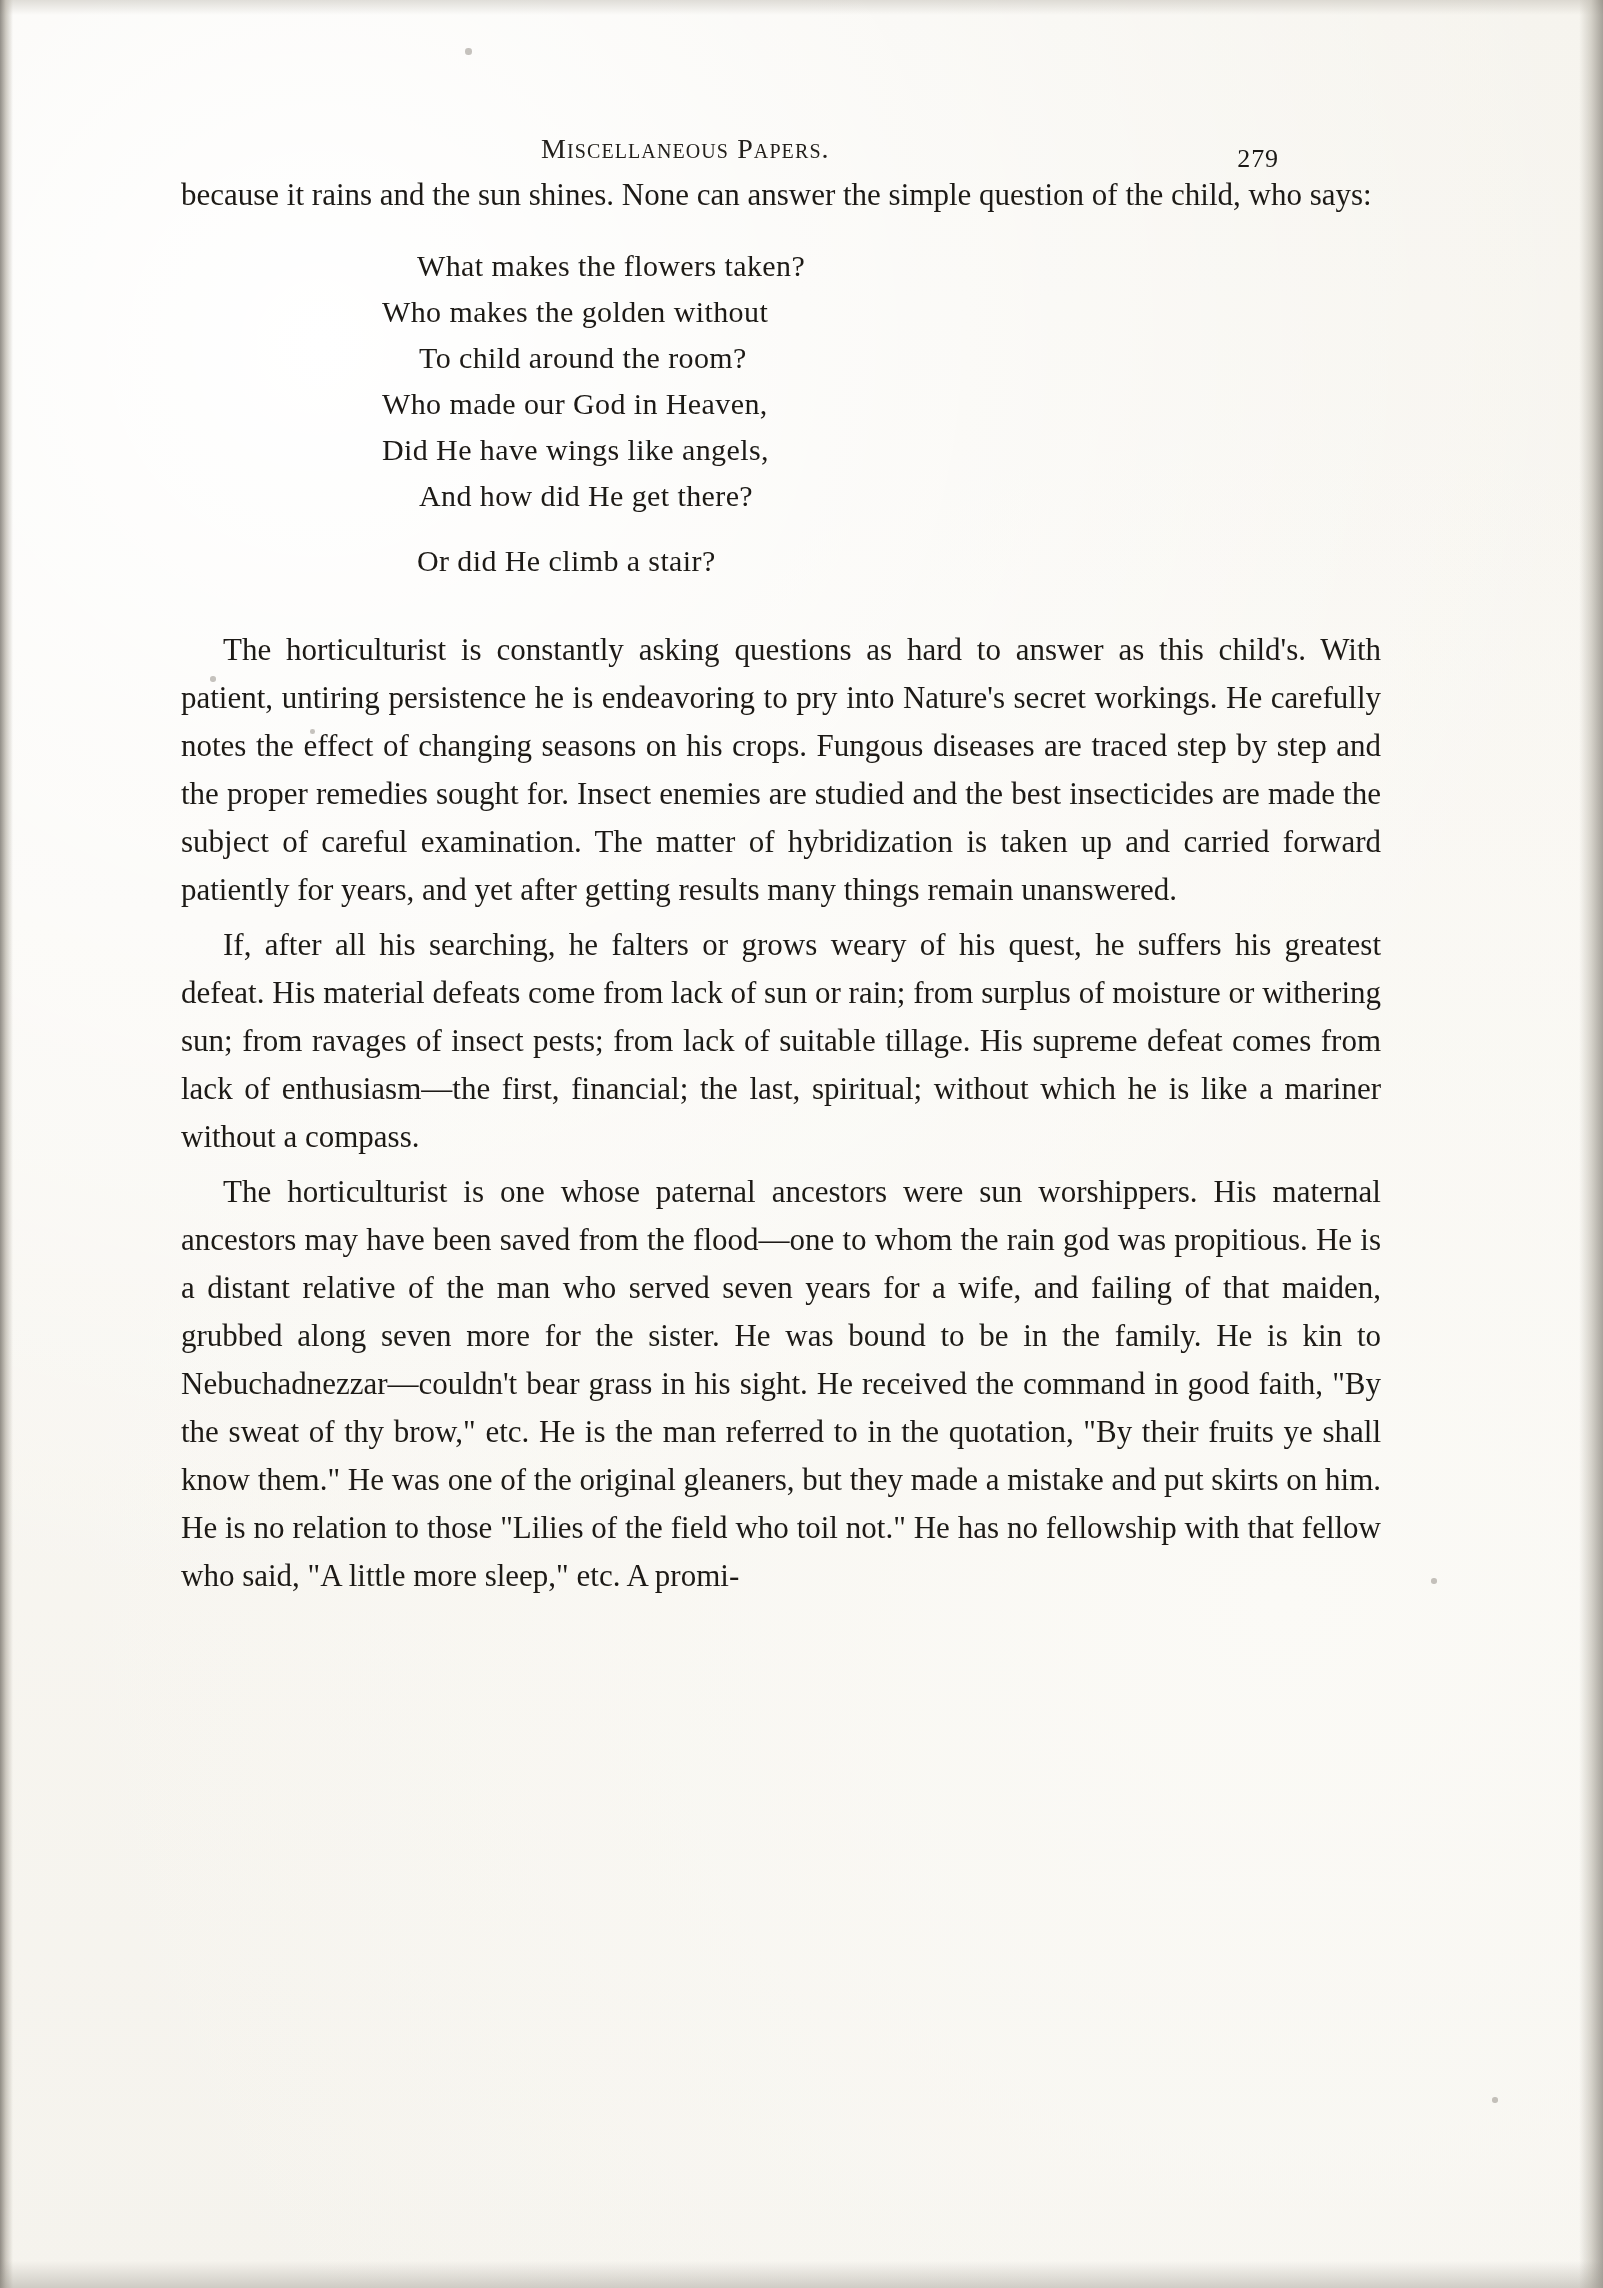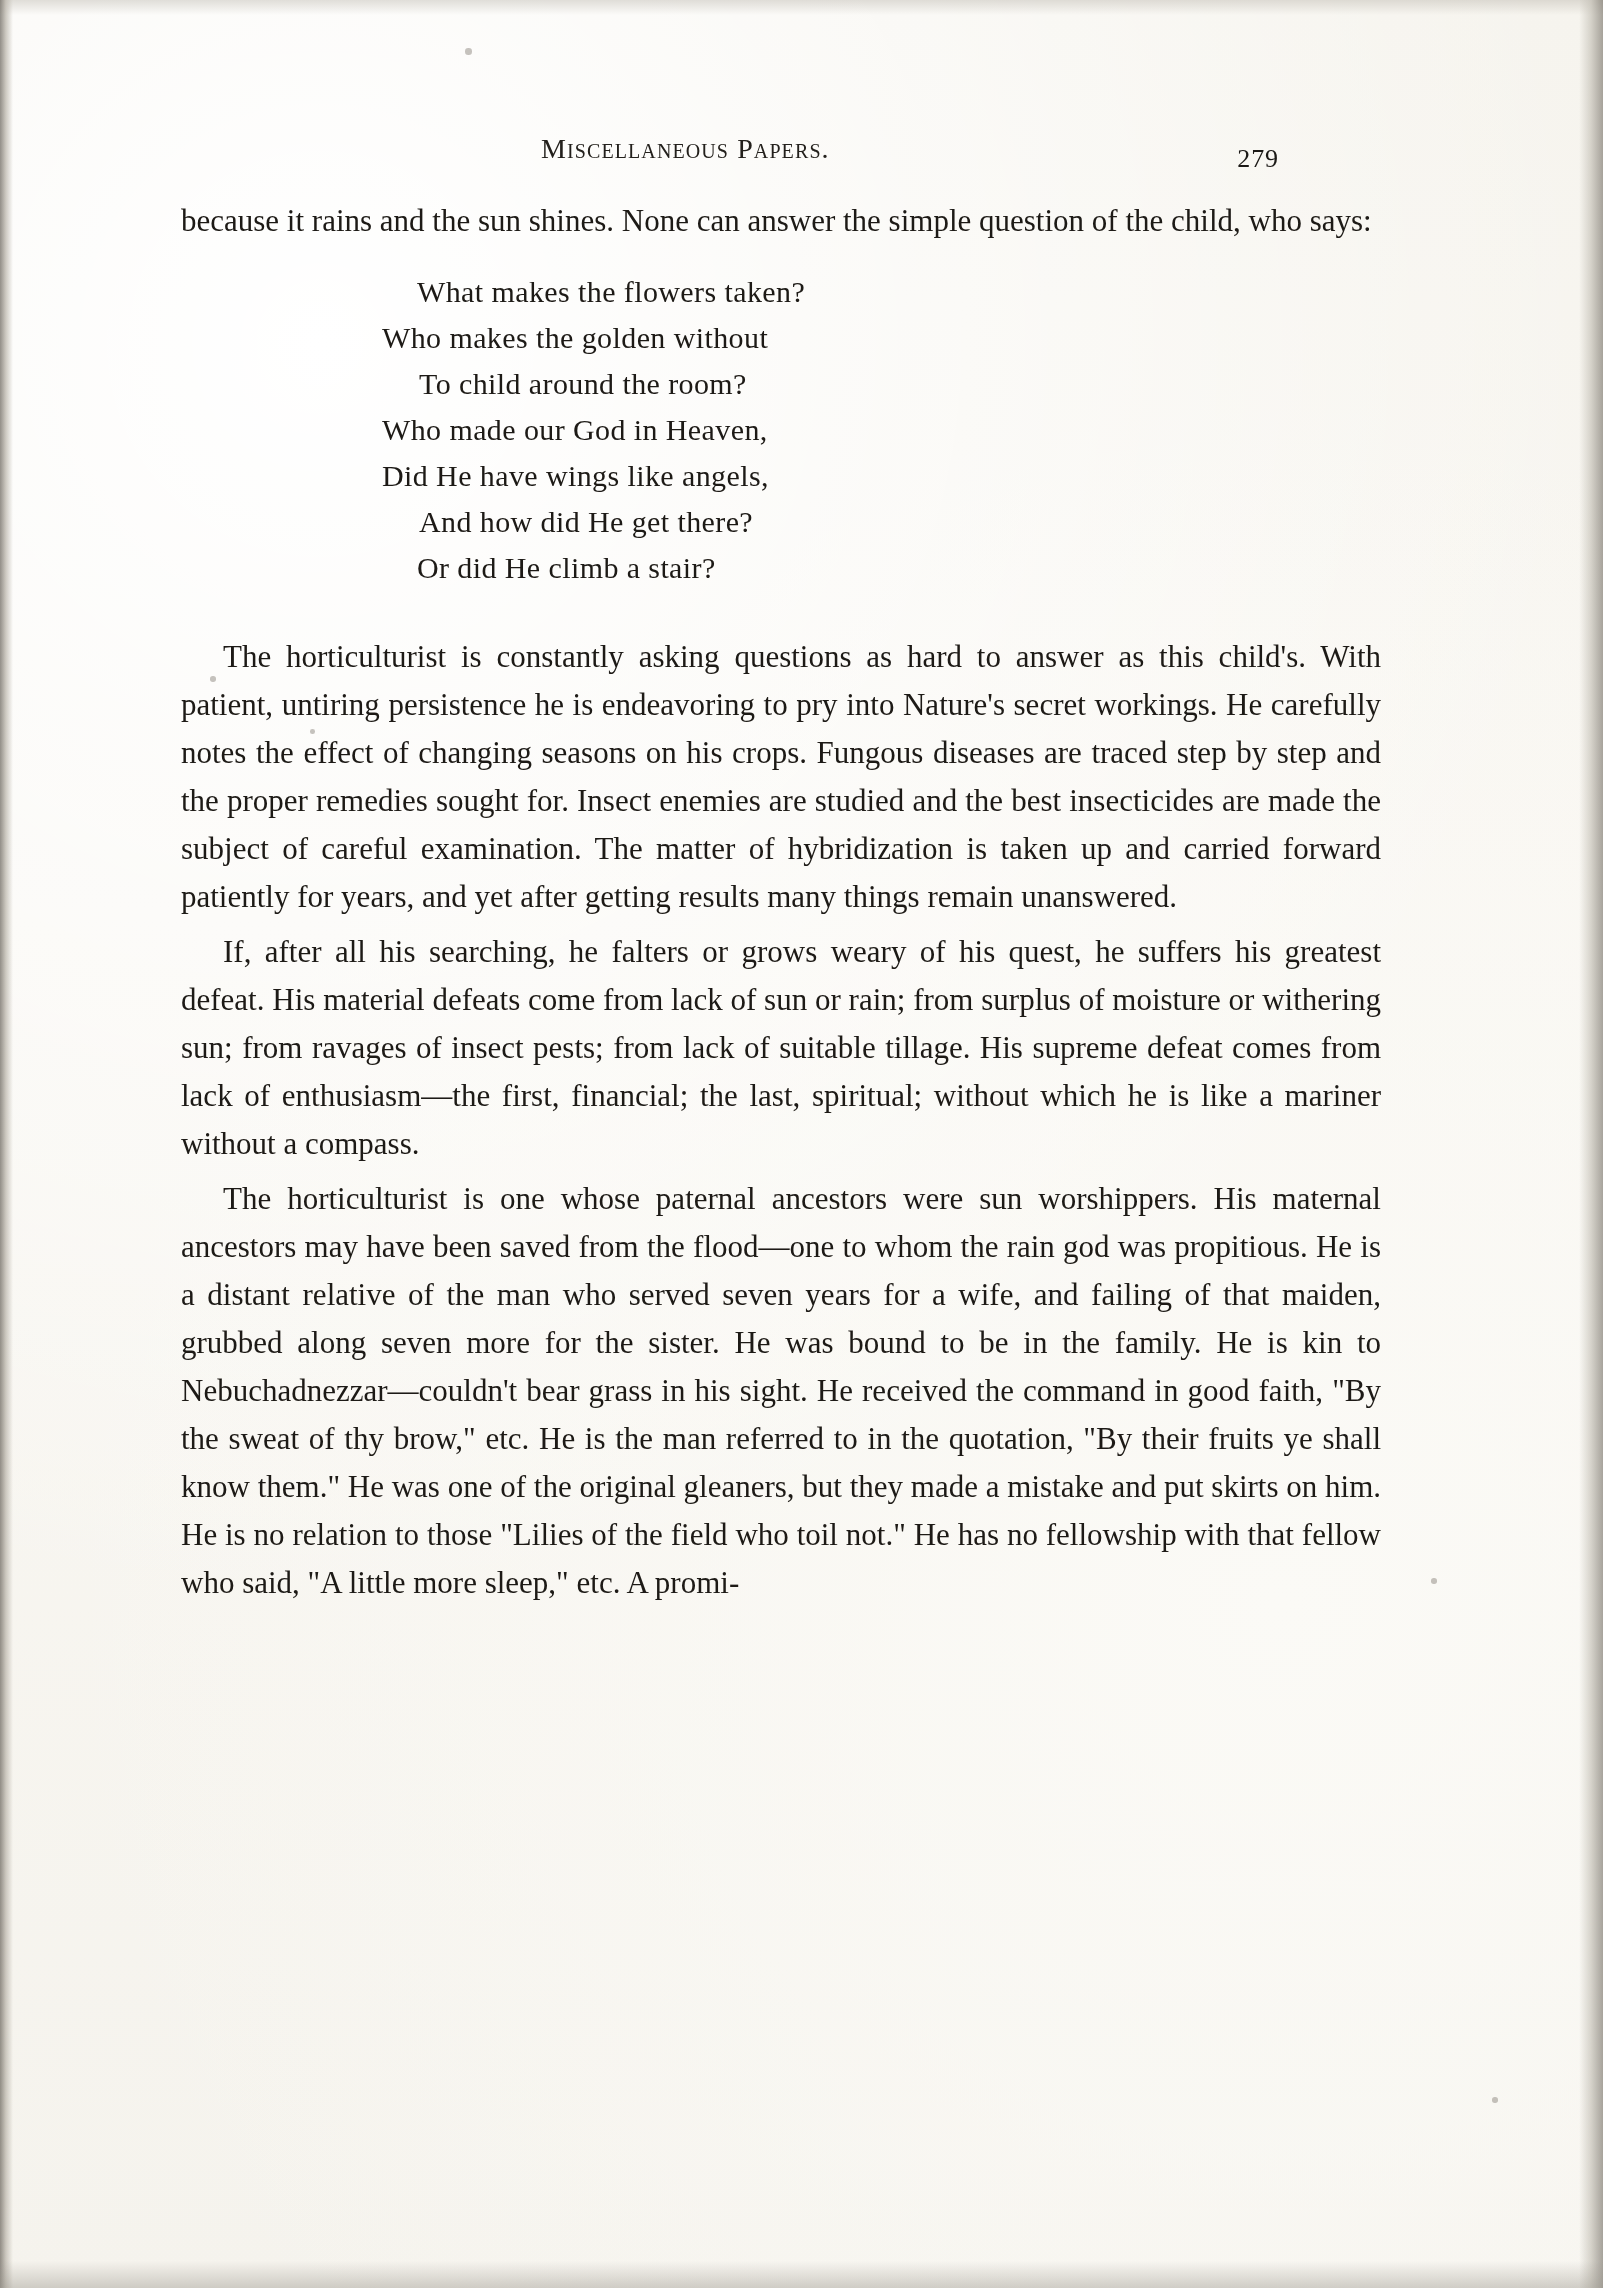--- a/index.html
+++ b/index.html
@@ -93,21 +93,20 @@
   .para {
     font-size: 31px;
     line-height: 48px;
     text-align: justify;
     text-justify: inter-word;
     color: #1d1a16;
     margin: 0;
     hyphens: none;
   }
   .para.lead {
-    margin-top: 26px;
   }
   .para.indent {
     text-indent: 42px;
   }
   .para + .para {
     margin-top: 7px;
   }
 
   
   .verse {
@@ -120,21 +119,21 @@
     white-space: pre;
     letter-spacing: 0.4px;
   }
   .verse .line.a { padding-left: 212px; }
   .verse .line.b { padding-left: 236px; }
   .verse .line.c { padding-left: 201px; }
   .verse .line.d { padding-left: 238px; }
   .verse .line.e { padding-left: 201px; }
   .verse .line.f { padding-left: 238px; }
   .verse .line.g { padding-left: 201px; }
-  .verse .line.h { padding-left: 236px; }
+  .verse .line.h { padding-left: 236px; margin-top: 19px; }
 
   
   .speck {
     position: absolute;
     background: #8e8880;
     border-radius: 50%;
     opacity: .5;
   }
 </style>
 </head>

